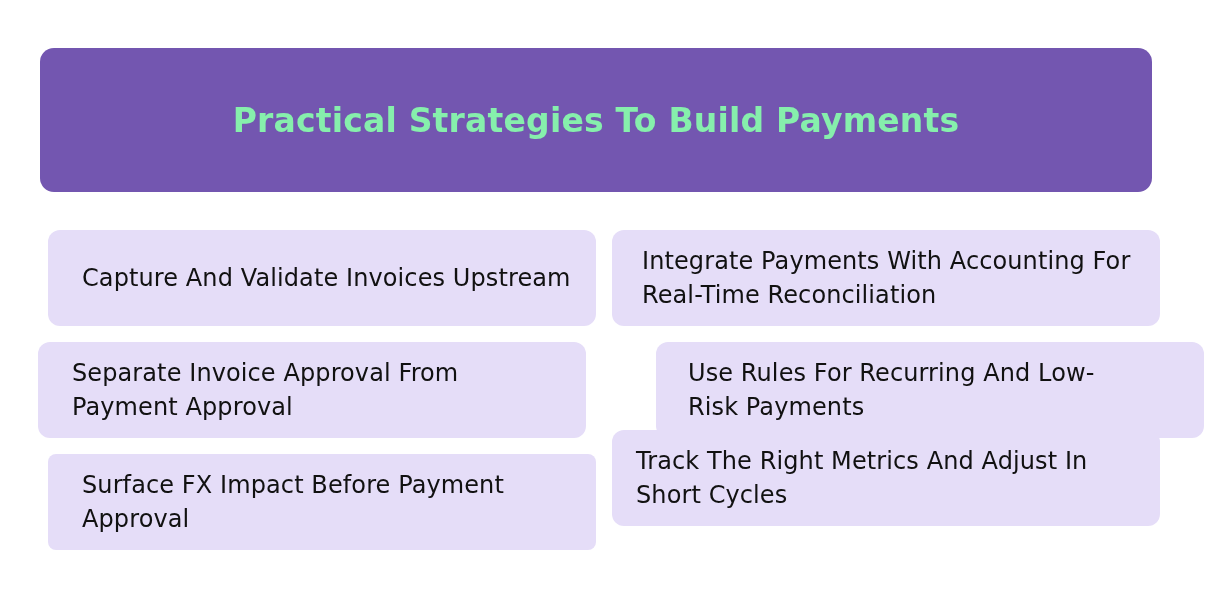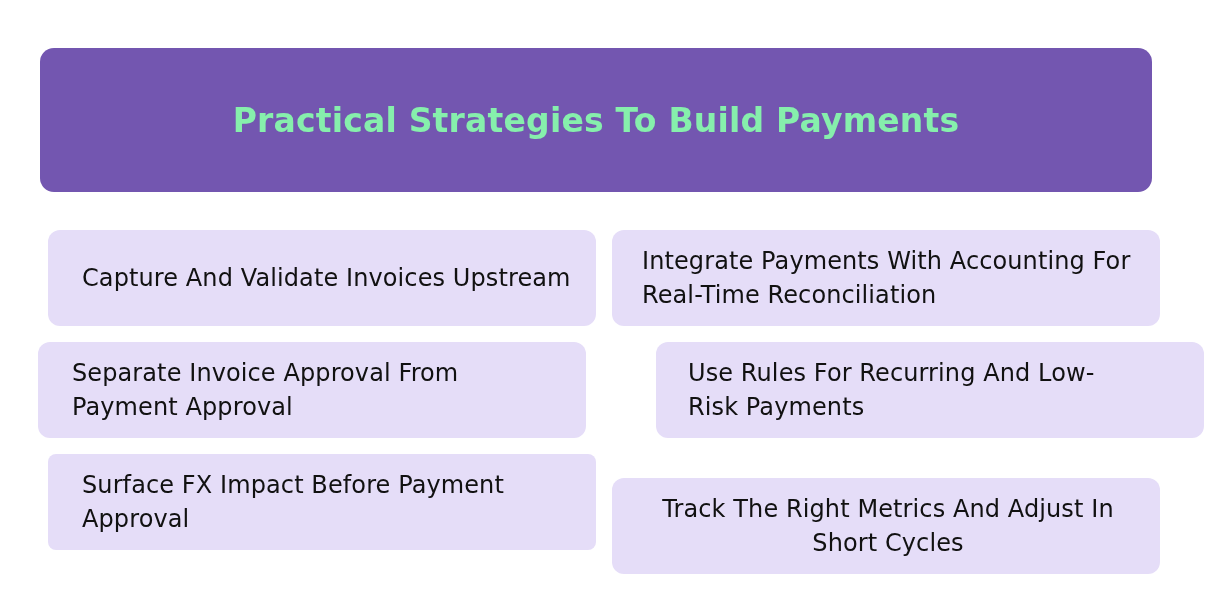--- a/index.html
+++ b/index.html
@@ -26,21 +26,21 @@
   }
   .card span {
     font-size: 24px; line-height: 34px; color: #111111; font-weight: normal;
     letter-spacing: 0.1px;
   }
   .c1 { left: 48px; top: 230px; }
   .c2 { left: 612px; top: 230px; padding-left: 30px; align-items: center; }
   .c3 { left: 38px; top: 342px; }
   .c4 { left: 612px; top: 342px; padding-left: 32px; padding-right: 60px; margin-left: 44px; }
   .c5 { left: 48px; top: 454px; border-radius: 8px; }
-  .c6 { left: 612px; top: 478px; padding-left: 24px; text-align: center; }
+  .c6 { left: 612px; top: 430px; padding-left: 24px; }
 </style>
 </head>
 <body>
 
 <div class="header">
   <h1>
     <span>Practical Strategies To Build Payments</span><br>
   </h1>
 </div>
 

